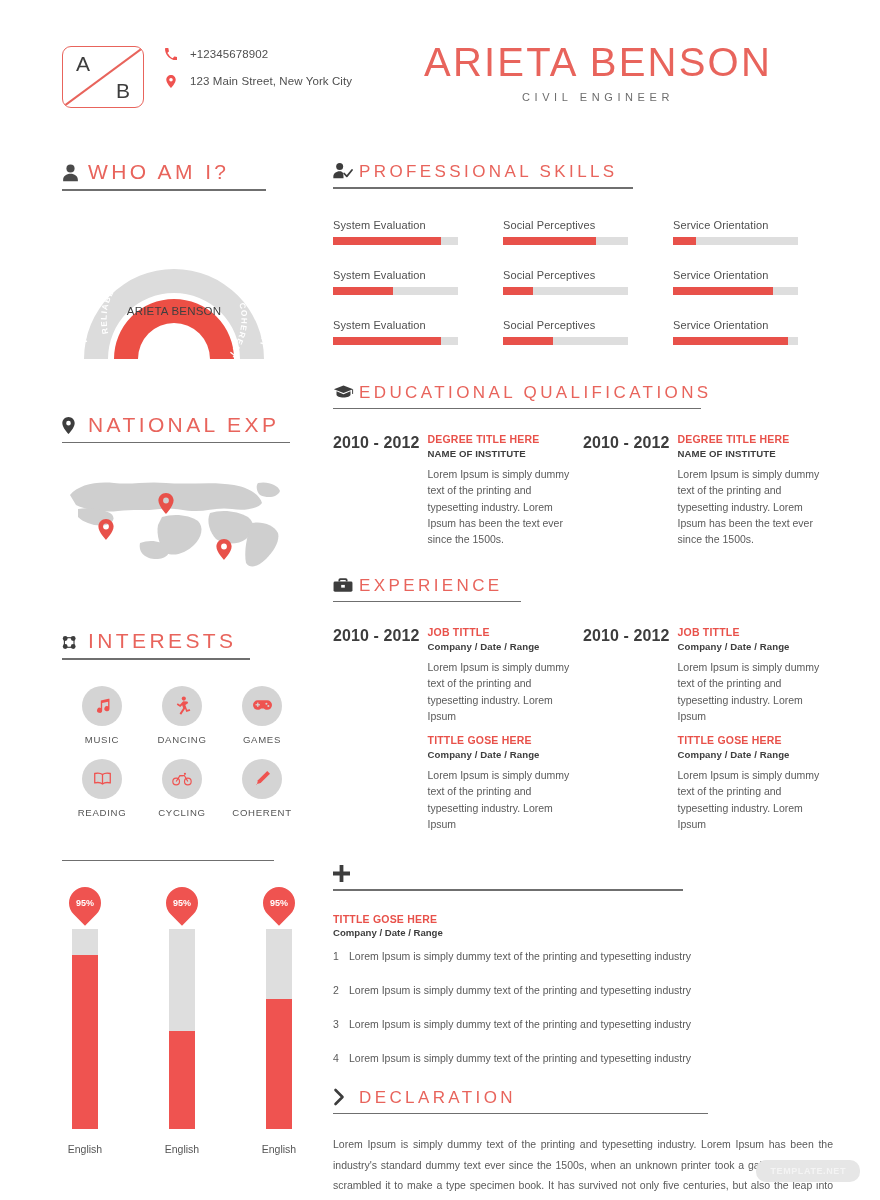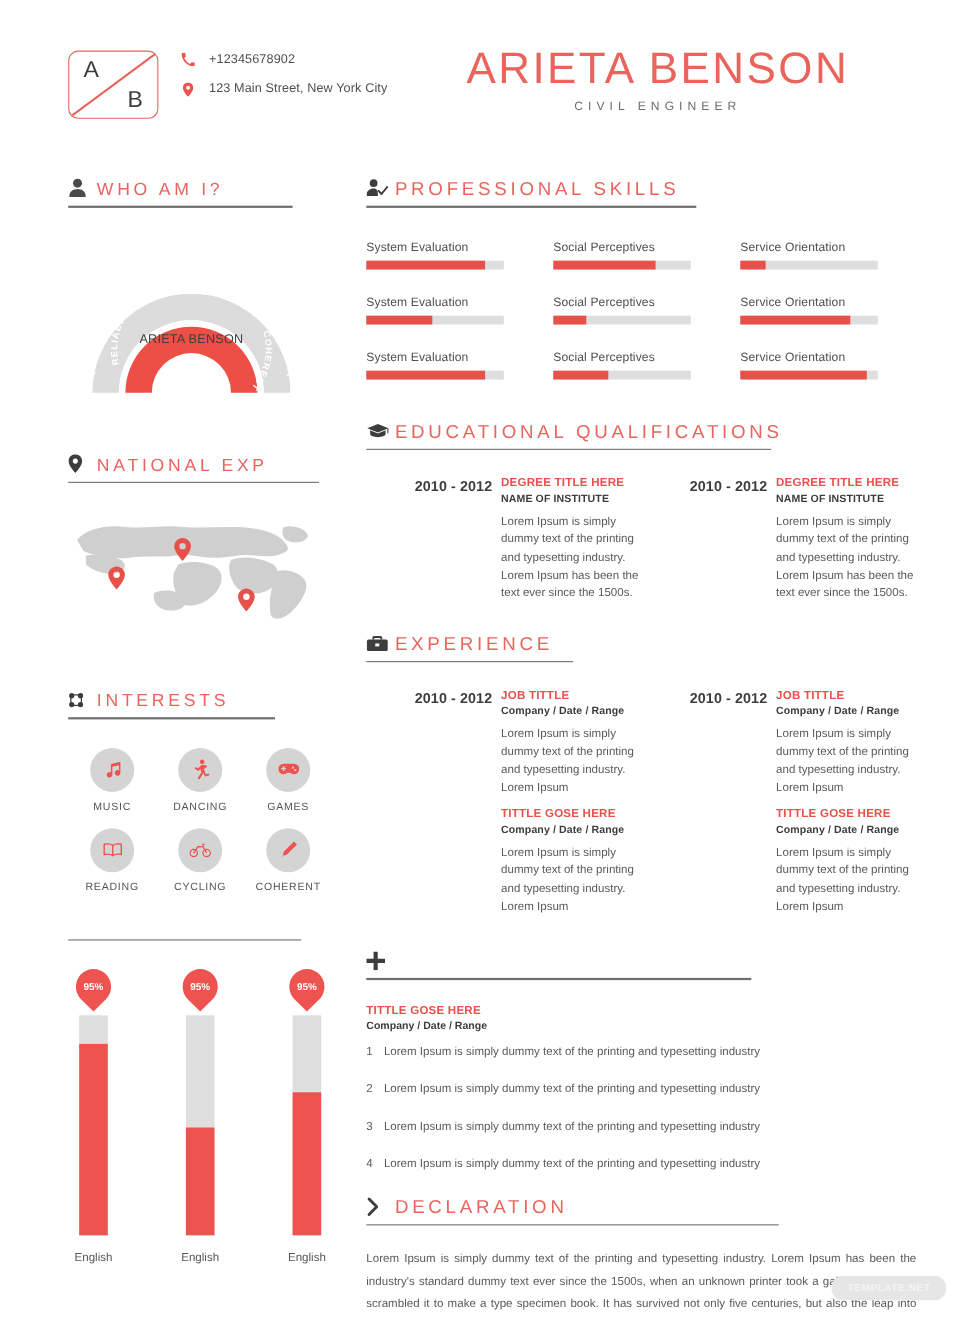--- a/index.html
+++ b/index.html
@@ -47,21 +47,21 @@
   
   .sec-head { display: flex; align-items: flex-end; }
   .sec-ico { width: 26px; height: 22px; display: flex; align-items: center; color: #4a4a4a; flex: none; }
   .sec-ico svg { display: block; }
   .sec-title {
     color: #e8645c; letter-spacing: 3.4px; font-weight: 400;
     white-space: nowrap;
   }
   .sec-rule { height: 1.6px; background: #6f6f6f; margin-top: 5px; }
 
-  .l-title { font-size: 16px; }
+  .l-title { font-size: 21px; }
   .r-title { font-size: 17px; }
 
   
   .left { position: absolute; left: 62px; top: 160px; width: 240px; }
 
   .who-head .sec-rule { width: 204px; }
   .badge-wrap { position: relative; width: 208px; height: 150px; margin: 22px 0 0 8px; }
   .badge-wrap svg { display: block; }
   .badge-name {
     position: absolute; left: 0; right: 0; top: 92px;
@@ -129,22 +129,22 @@
   .skill-track { width: 125px; height: 8px; background: #dedede; }
   .skill-fill { height: 100%; background: #e8514a; }
 
   .edu { margin-top: 36px; }
   .edu .sec-rule { width: 368px; }
   .two-col {
     display: grid; grid-template-columns: 250px 250px; margin-top: 24px;
   }
   .entry-row { display: flex; }
   .entry-date {
-    font-size: 13px; font-weight: bold; color: #3d3d3d;
-    white-space: nowrap; padding-top: 1px; letter-spacing: .1px; margin-left: 44px;
+    font-size: 16px; font-weight: bold; color: #3d3d3d;
+    white-space: nowrap; padding-top: 1px; letter-spacing: .1px;
   }
   .entry-body { margin-left: 8px; width: 168px; }
   .entry-title {
     font-size: 10.5px; font-weight: bold; color: #e8514a;
     letter-spacing: .2px;
   }
   .entry-sub {
     font-size: 9.6px; font-weight: bold; color: #3d3d3d;
     margin-top: 3px; letter-spacing: .1px;
   }

